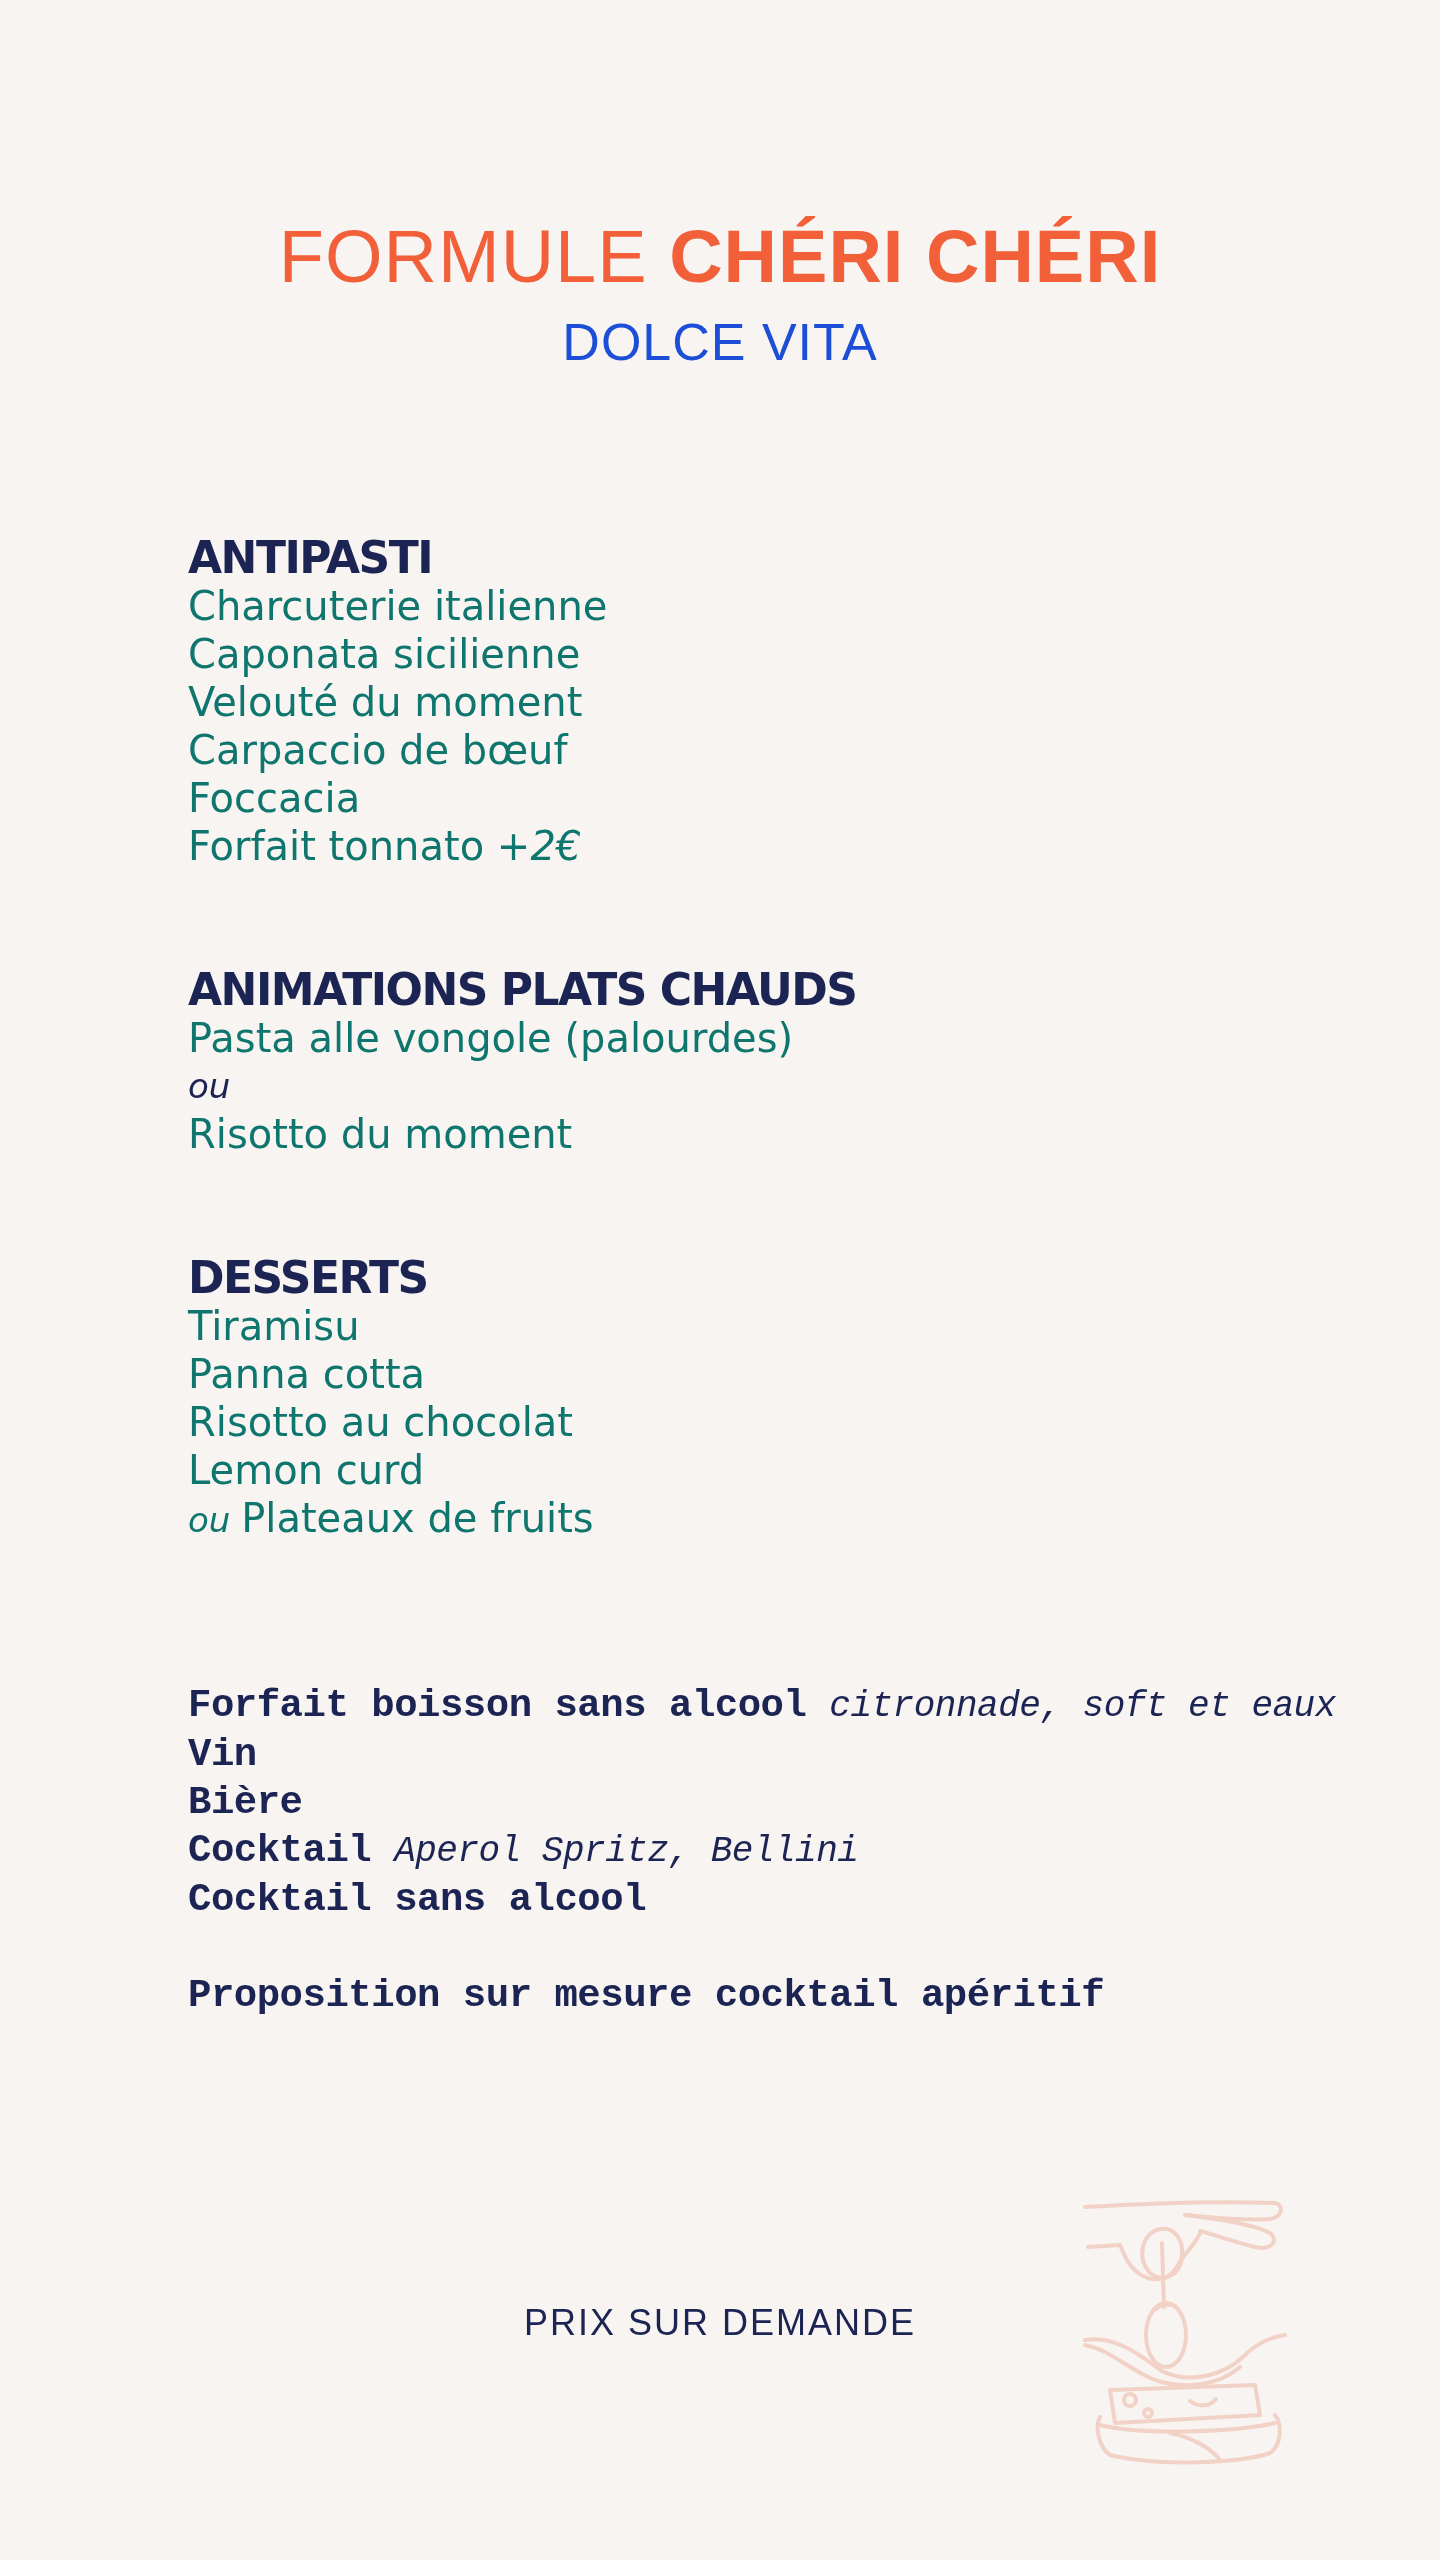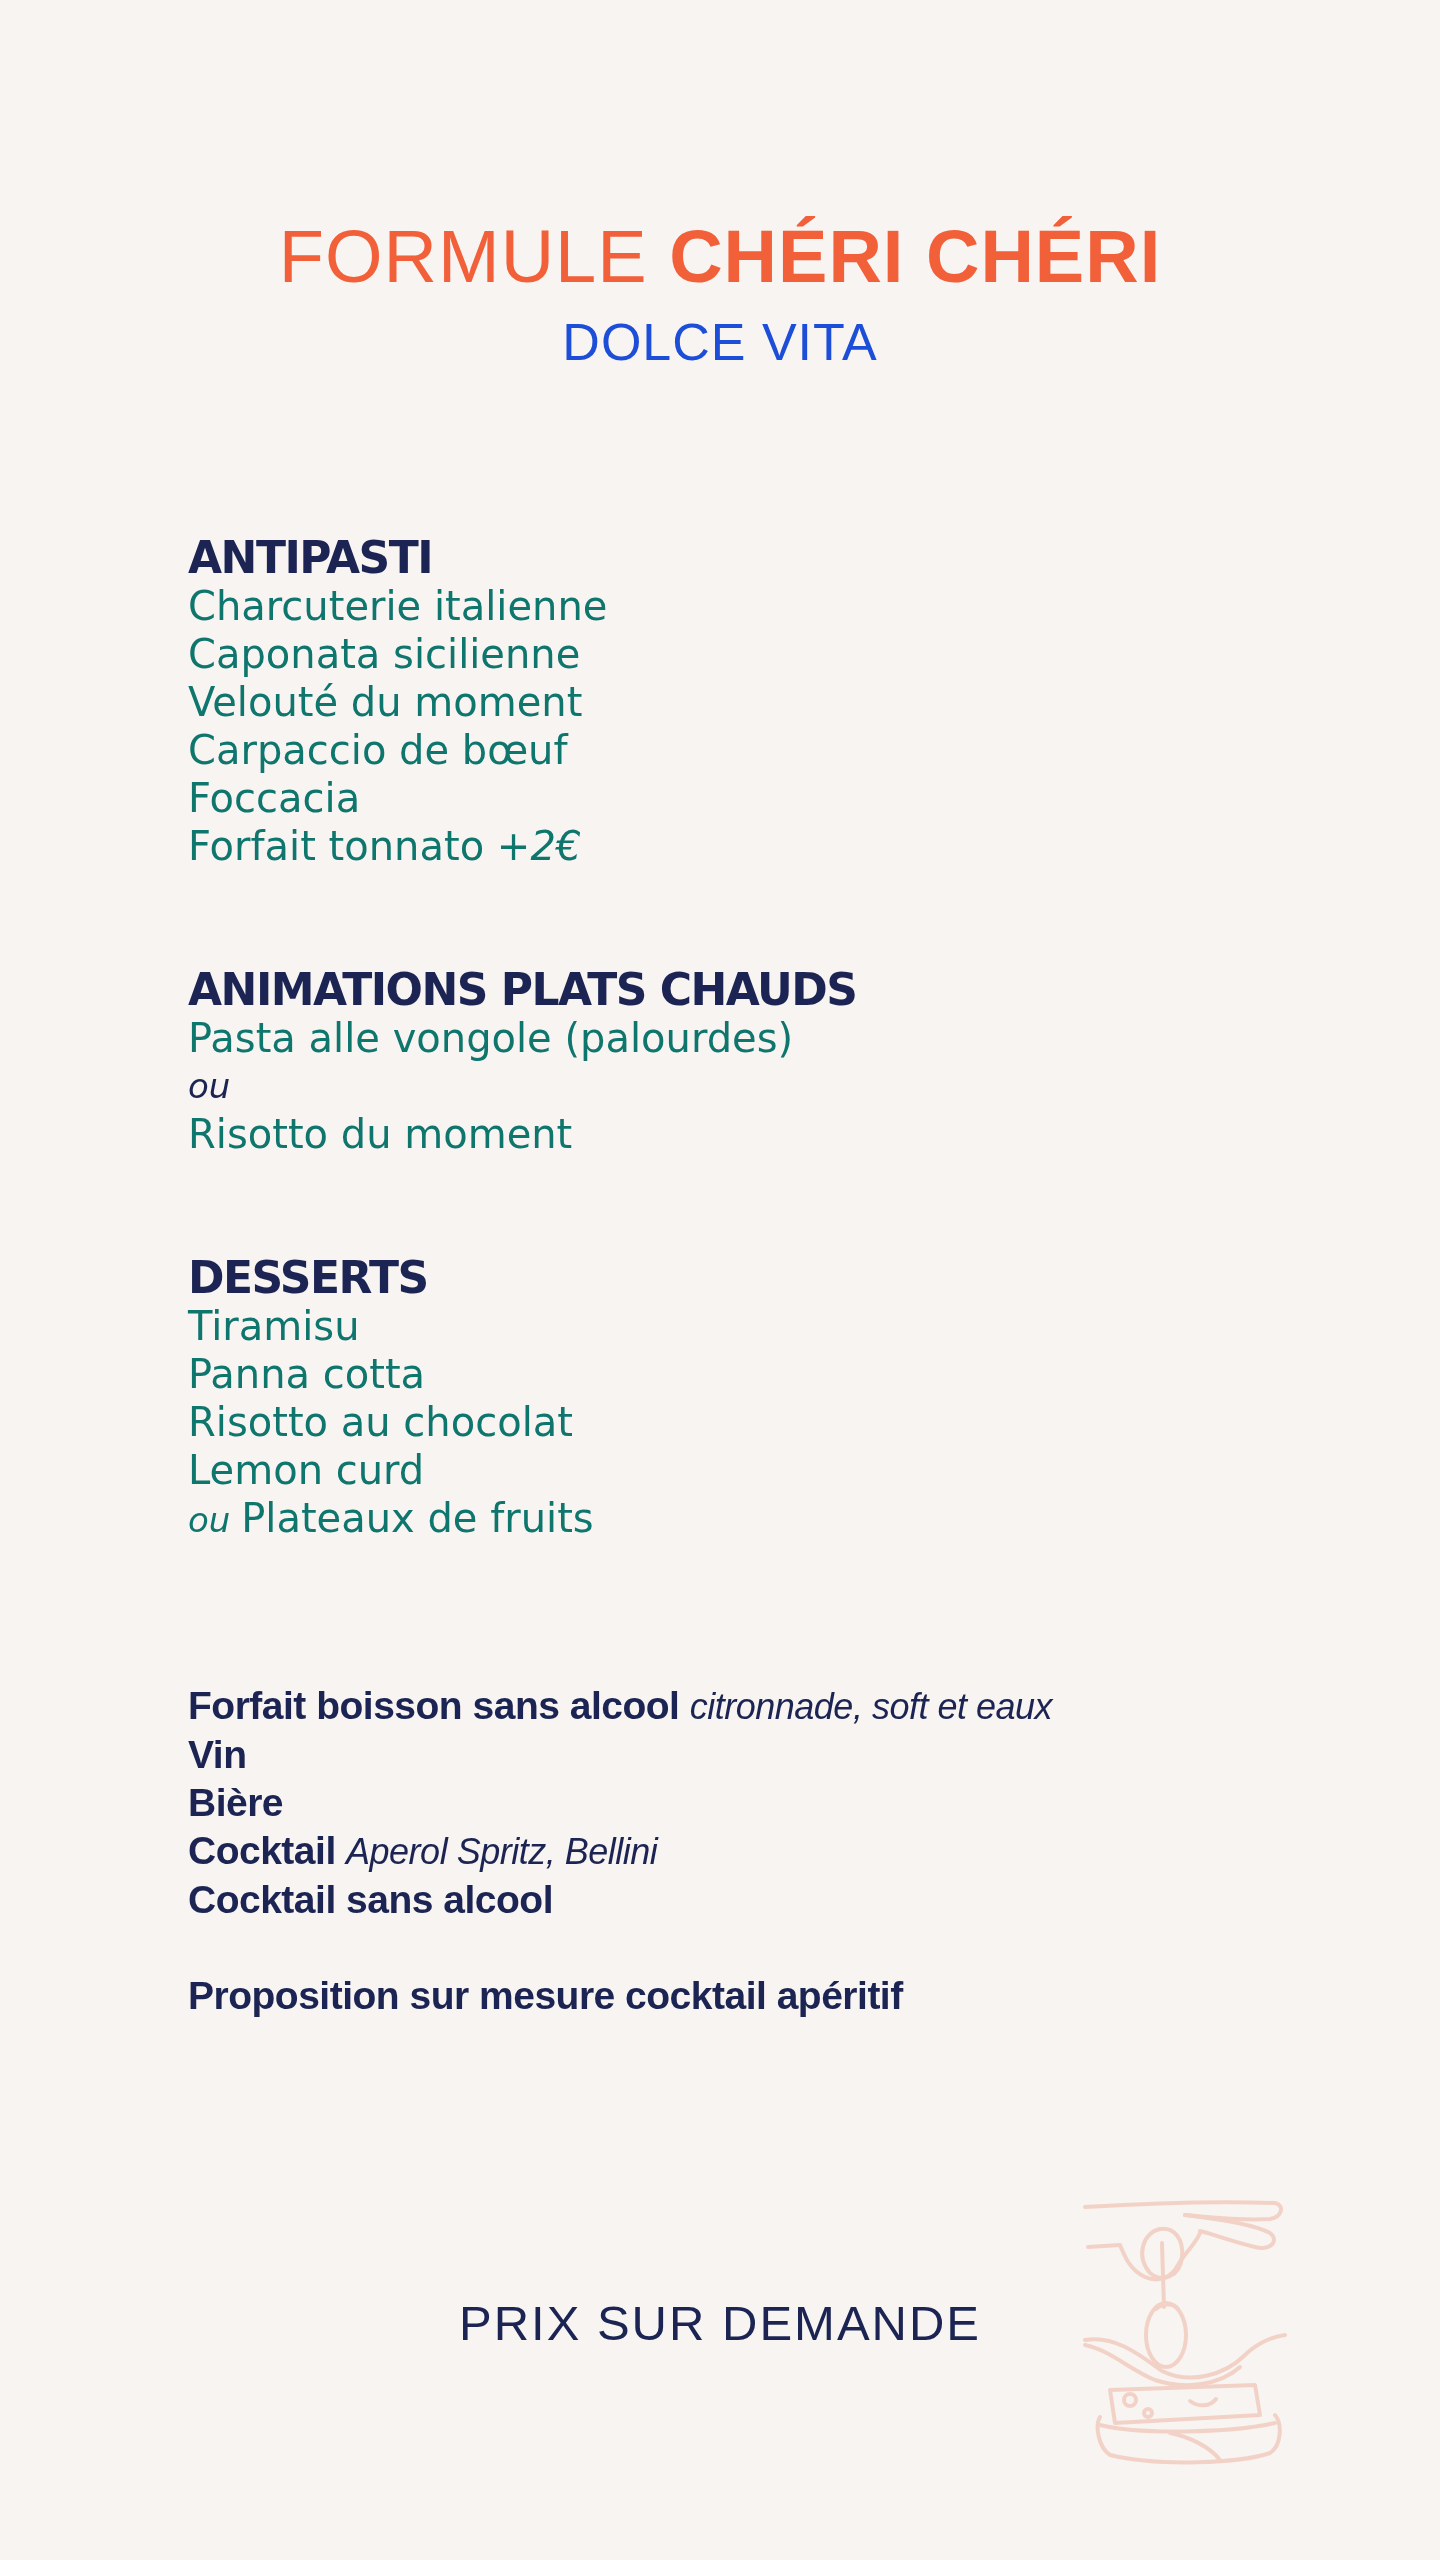--- a/index.html
+++ b/index.html
@@ -42,32 +42,32 @@
   .item {
     font-family: "DejaVu Sans", sans-serif;
     font-size: 40px; line-height: 48px;
     color: #0f766e;
     white-space: nowrap;
   }
   .item .note, .ou { font-style: italic; }
   .ou-line { font-family: "DejaVu Sans", sans-serif; font-style: italic; font-size: 34px; line-height: 48px; }
   .drinks { position: absolute; left: 188px; top: 1682px; }
   .drink {
-    font-family: Liberation Sans, sans-serif;
+    font-family: Liberation Mono, monospace;
     font-weight: bold;
     font-size: 39px; line-height: 48px;
     letter-spacing: -0.5px;
     white-space: nowrap;
   }
   .drink .desc { font-weight: normal; font-style: italic; font-size: 36px; letter-spacing: -0.5px; }
   .proposal { position: absolute; left: 188px; top: 1972px; }
   .footer {
     position: absolute; left: 0; width: 1440px; top: 2298px;
     text-align: center;
-    font-size: 49px; line-height: 50px;
+    font-size: 36px; line-height: 50px;
     letter-spacing: 2px;
     color: #1b2452;
   }
   .illustration { position: absolute; left: 1070px; top: 2185px; width: 240px; height: 280px; }
 </style>
 </head>
 <body>
 
 <div class="title">
   <span class="light">FORMULE </span><span class="bold">CHÉRI CHÉRI</span>

